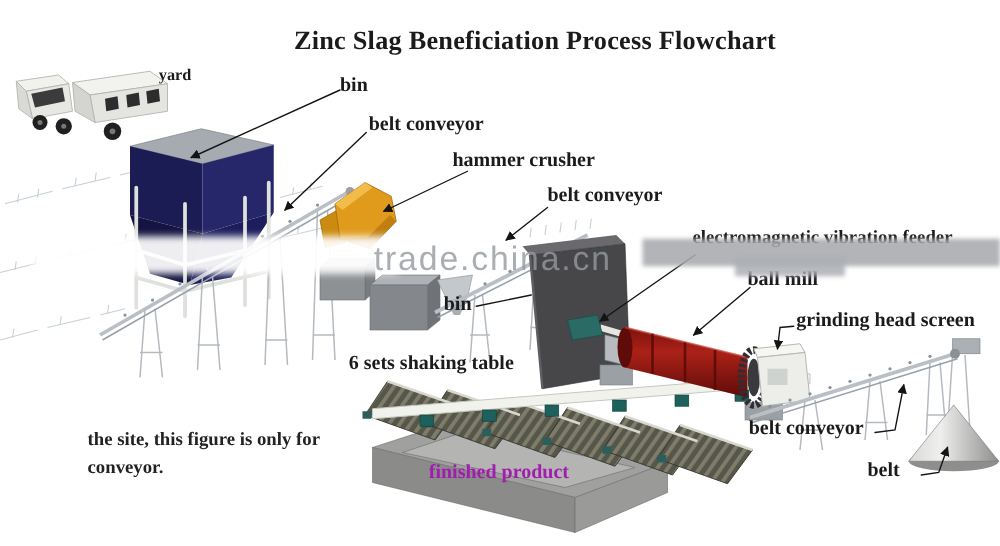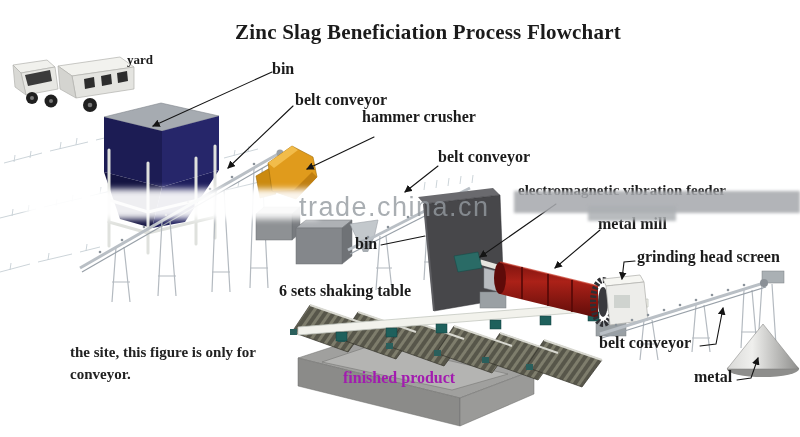--- a/index.html
+++ b/index.html
@@ -1,21 +1,21 @@
 <!DOCTYPE html>
 <html style="--c-bin: #1c1c54; --c-crusher: #e09b1c; --c-mill: #9b1c14; --c-feeder: #2a6b66; --c-watermark: #949aa0;"><head>
 <meta charset="utf-8">
 <style>
   html,body{margin:0;padding:0;background:#fff;}
   .canvas{position:relative;width:800px;height:437px;background:#ffffff;overflow:hidden;
           font-family:"Liberation Serif", serif;}
   .gfx{position:absolute;left:0;top:0;}
   .lbl{position:absolute;font-weight:bold;font-size:16px;color:#1b1b1b;white-space:nowrap;line-height:1;z-index:2;}
   .title{font-size:21px;letter-spacing:.2px;transform:translateX(-50%);}
-  .small{font-size:15px;}
+  .small{font-size:15px;margin-left:36px;}
   .note-line{position:absolute;font-weight:bold;font-size:15px;color:#222;white-space:nowrap;z-index:2;}
   .band{position:absolute;z-index:3;}
   .band-white{left:26px;top:189px;width:292px;height:30px;background:rgba(255,255,255,.93);filter:blur(3px);}
   .band-gray{left:514px;top:191px;width:286px;height:22px;background:rgba(167,170,174,.88);filter:blur(1.5px);}
   .band-mill{left:588px;top:206px;width:88px;height:15px;background:rgba(172,175,179,.85);filter:blur(1.5px);}
   .watermark{position:absolute;left:299px;top:192px;z-index:4;font-family:"Liberation Sans",sans-serif;
              font-size:27px;letter-spacing:1.5px;color:var(--c-watermark,#949aa0);opacity:.8;white-space:nowrap;}
 </style>
 </head>
 <body>
@@ -250,29 +250,29 @@
       <path d="M635,261 L624,262 L622,279" marker-end="url(#ah)"></path>
       <path d="M700,346 L716,344 L723,308" marker-end="url(#ah)"></path>
       <path d="M737,380 L751,378 L758,358" marker-end="url(#ah)"></path>
     </g>
   </svg>
 
   <div class="lbl title" style="left:428px;top:22px;">Zinc Slag Beneficiation Process Flowchart</div>
   <div class="lbl" style="left:127px;top:53px;font-size:13px;">yard</div>
   <div class="lbl" style="left:272px;top:61px;">bin</div>
   <div class="lbl" style="left:295px;top:92px;">belt conveyor</div>
-  <div class="lbl" style="left:362px;top:109px;">hammer crusher</div>
+  <div class="lbl" style="left:362px;top:121px;">hammer crusher</div>
   <div class="lbl" style="left:438px;top:149px;">belt conveyor</div>
   <div class="lbl small" style="left:518px;top:183px;">electromagnetic vibration feeder</div>
-  <div class="lbl" style="left:598px;top:216px;">metal mill</div>
+  <div class="lbl" style="left:598px;top:216px;">ball mill</div>
   <div class="lbl" style="left:355px;top:236px;">bin</div>
   <div class="lbl" style="left:637px;top:249px;">grinding head screen</div>
   <div class="lbl" style="left:279px;top:283px;">6 sets shaking table</div>
   <div class="lbl" style="left:599px;top:335px;">belt conveyor</div>
-  <div class="lbl" style="left:694px;top:369px;">metal</div>
+  <div class="lbl" style="left:694px;top:369px;">belt</div>
   <div class="lbl" style="left:343px;top:370px;color:#a21caf;">finished product</div>
 
   <div class="note-line" style="left:70px;top:344px;">the site, this figure is only for</div>
   <div class="note-line" style="left:70px;top:366px;">conveyor.</div>
 
   <div class="band band-white"></div>
   <div class="band band-gray"></div>
   <div class="band band-mill"></div>
 
   <div class="watermark">trade.china.cn</div>

